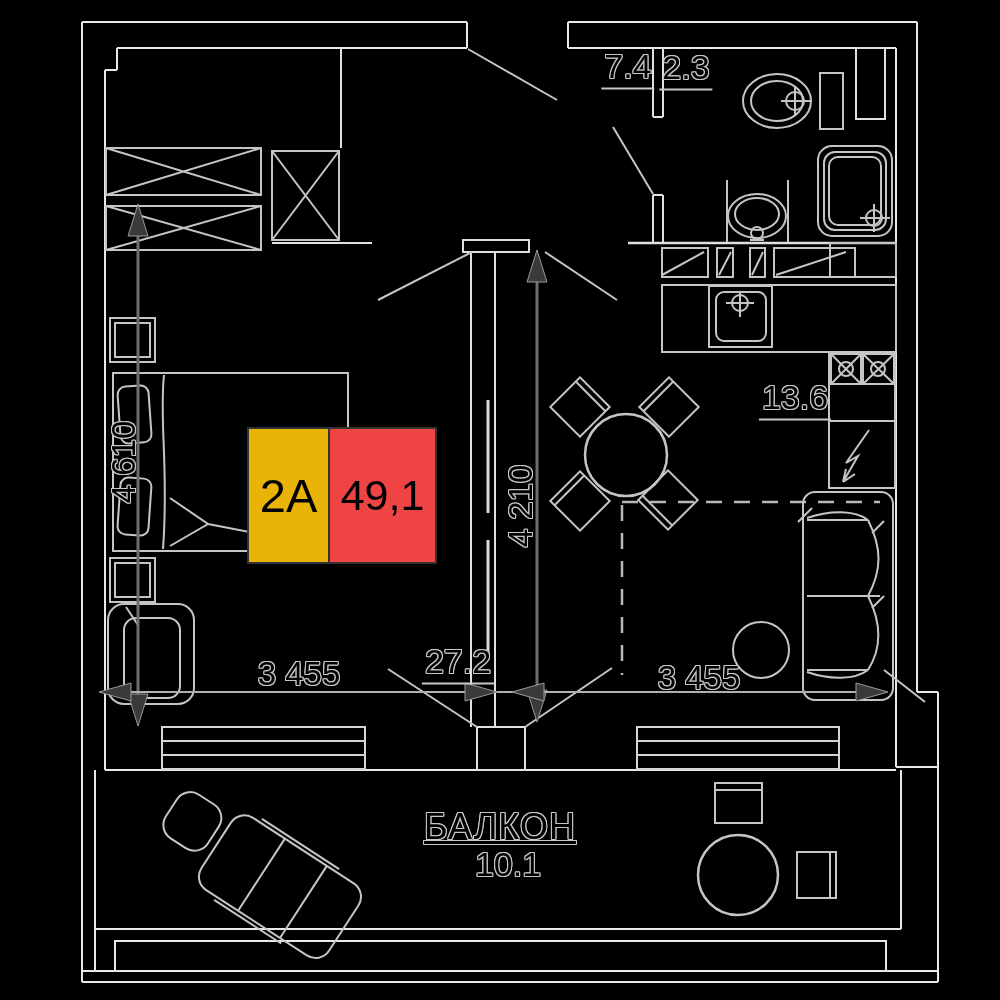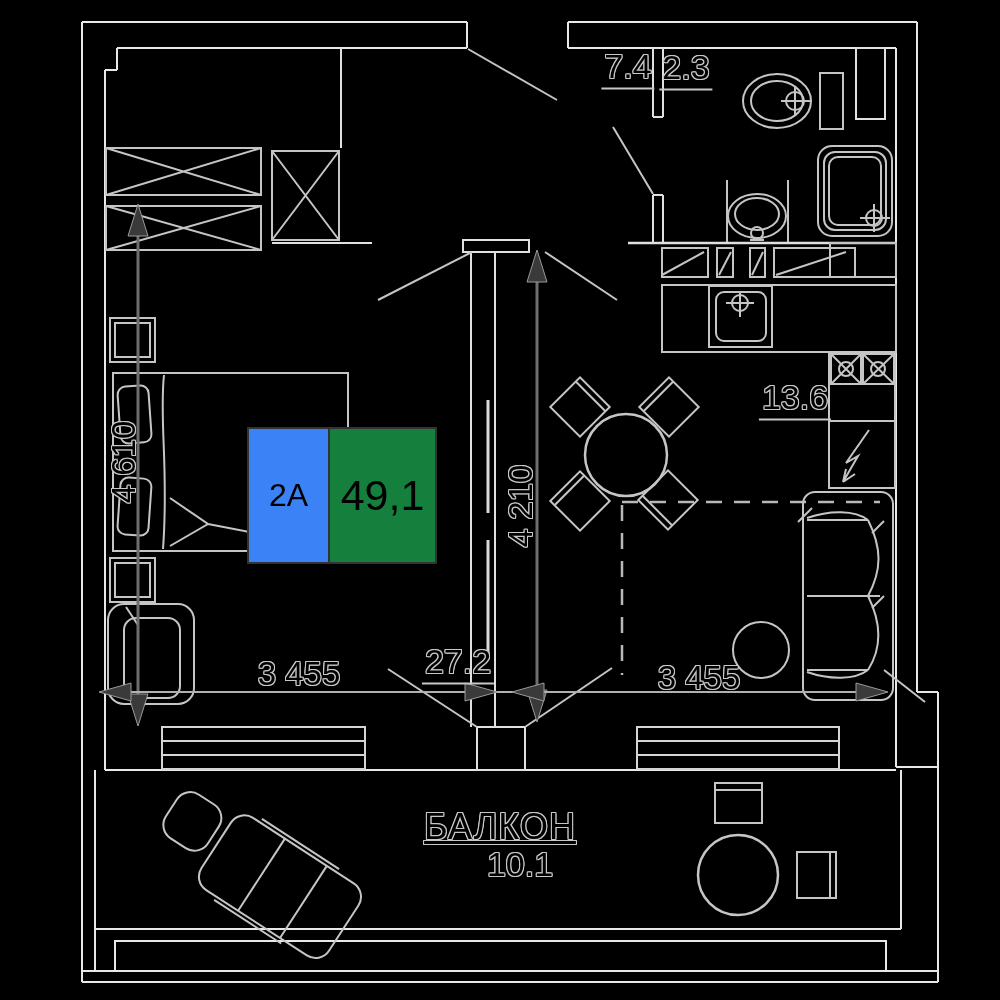--- a/index.html
+++ b/index.html
@@ -10,23 +10,23 @@
        color:#000;font-family:"Liberation Sans",sans-serif;
        text-shadow:-1px -1px 0 #c8c8c8,1px -1px 0 #c8c8c8,-1px 1px 0 #c8c8c8,1px 1px 0 #c8c8c8,
                    -1px 0 0 #c8c8c8,1px 0 0 #c8c8c8,0 -1px 0 #c8c8c8,0 1px 0 #c8c8c8;}
   .lbl.u{border-bottom:2px solid #c8c8c8;padding:0 3px 2px 3px;}
   .rot{transform:translate(-50%,-50%) rotate(-90deg);}
   .area{font-size:34px;}
   .dim{font-size:33px;}
   .balcony-name{font-size:36px;letter-spacing:1px;}
   .unit-box{position:absolute;left:247px;top:427px;width:190px;height:137px;
             display:flex;border:2px solid #333;box-sizing:border-box;}
-  .unit-box .cell-a{width:79px;background:#3b82f6;display:flex;align-items:center;justify-content:center;
-            font-size:32px;color:#000;border-right:2px solid #333;}
-  .unit-box .cell-b{flex:1;background:#15803d;display:flex;align-items:center;justify-content:center;
+  .unit-box .cell-a{width:79px;background:#eab308;display:flex;align-items:center;justify-content:center;
+            font-size:47px;color:#000;border-right:2px solid #333;}
+  .unit-box .cell-b{flex:1;background:#ef4444;display:flex;align-items:center;justify-content:center;
             font-size:43px;color:#000;}
 </style>
 </head>
 <body>
 
 <div class="stage">
 
 <svg width="1000" height="1000" viewBox="0 0 1000 1000">
 
   <g stroke="#e8e8e8" stroke-width="2" fill="none">
@@ -240,20 +240,20 @@
   <div class="lbl area u" style="left:686px;top:69px;">2.3</div>
   <div class="lbl area u" style="left:795px;top:371px;margin-top:28px;">13.6</div>
   <div class="lbl area u" style="left:458px;top:663px;">27.2</div>
 
   <div class="lbl dim" style="left:299px;top:674px;">3 455</div>
   <div class="lbl dim" style="left:699px;top:678px;">3 455</div>
   <div class="lbl dim rot" style="left:124px;top:462px;">4 610</div>
   <div class="lbl dim rot" style="left:521px;top:506px;">4 210</div>
 
   <div class="lbl balcony-name" style="left:500px;top:827px;text-decoration:underline;">БАЛКОН</div>
-  <div class="lbl area" style="left:520px;top:864px;">10.1</div>
+  <div class="lbl area" style="left:508px;top:864px;">10.1</div>
 
   <div class="unit-box">
     <div class="cell-a">2A</div>
     <div class="cell-b">49,1</div>
   </div>
 
 </div>
 
 </body></html>

